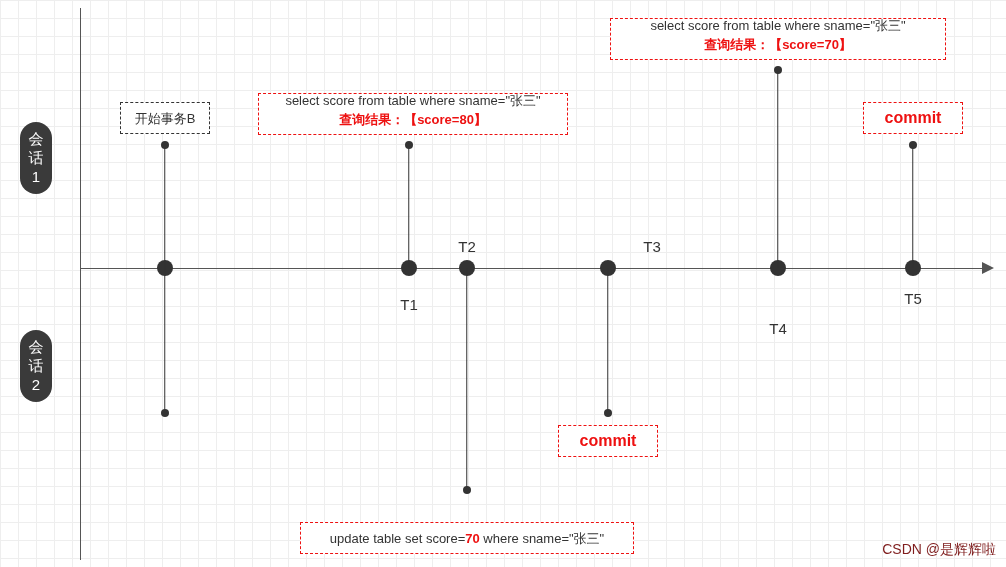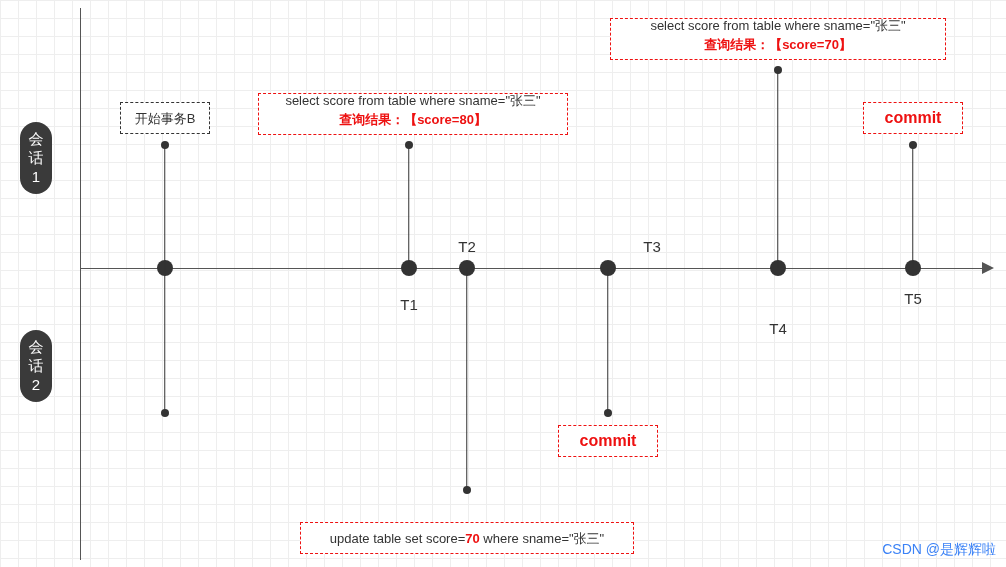--- a/index.html
+++ b/index.html
@@ -84,21 +84,21 @@
     justify-content: flex-end;
     padding: 4px 10px;
     line-height: 1.45;
   }
   .box.red { border-color: #e11; }
   .red-txt { color: #e11; font-weight: bold; }
   .label-line1 { white-space: nowrap; }
   .watermark {
     position: absolute;
     right: 10px; bottom: 8px;
-    color: #3b82f6;
+    color: #7f1d1d;
     font-size: 14px;
     pointer-events: none;
   }
 </style>
 </head>
 <body>
 <div id="stage">
 
   <div class="pill" style="left:20px; top:122px;">
     <span>会<br>话<br>1</span>

